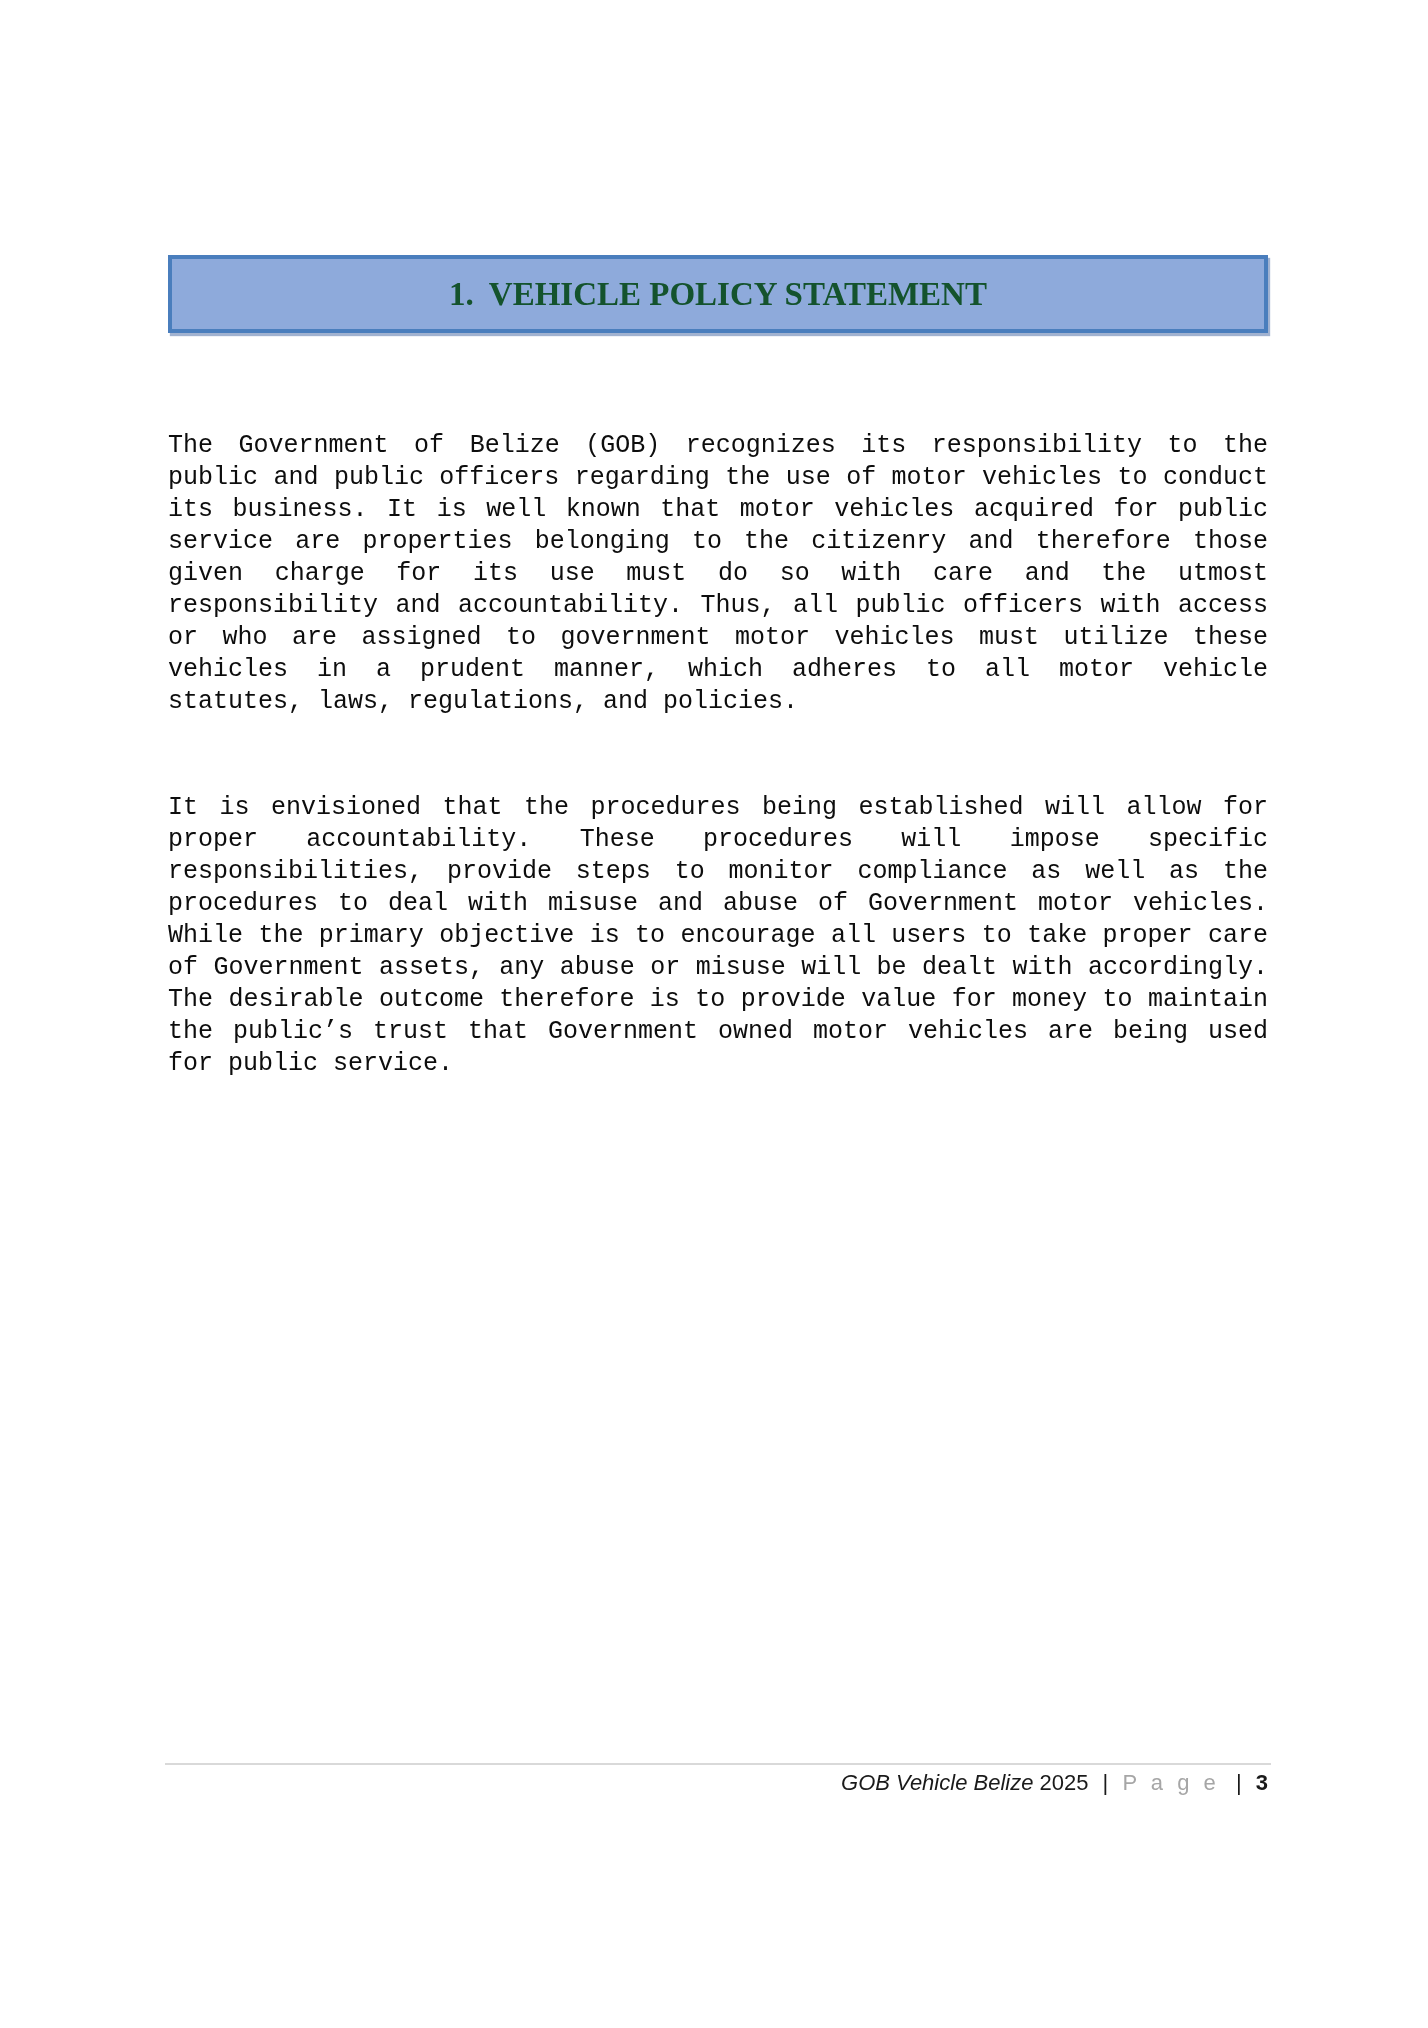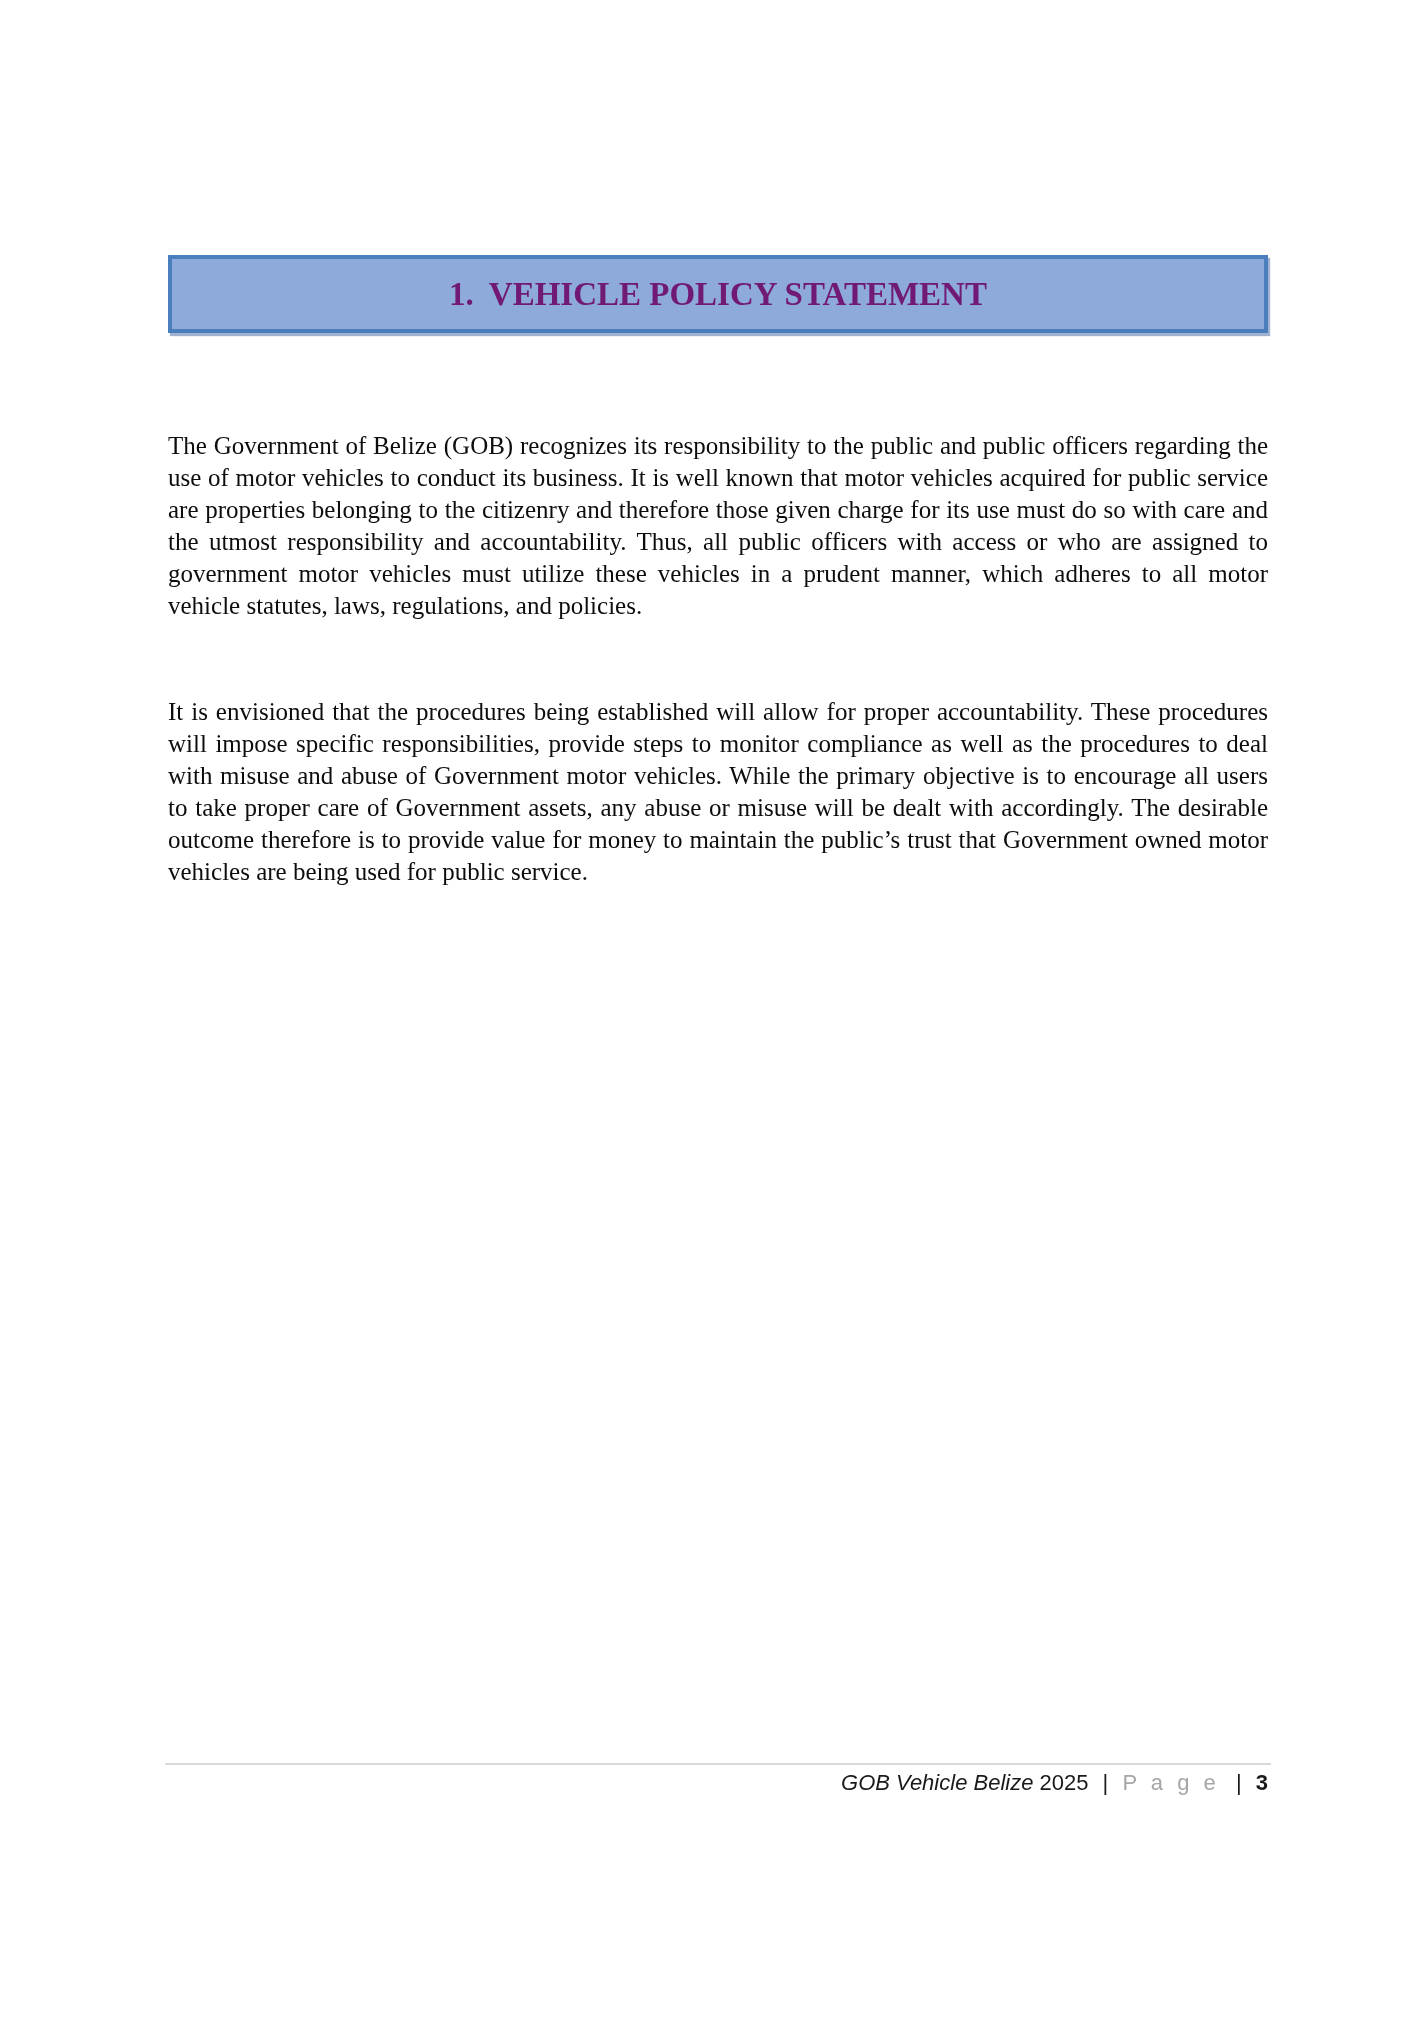--- a/index.html
+++ b/index.html
@@ -26,31 +26,32 @@
     background: #8EAADB;
     border: 4px solid #4A7EBD;
     box-shadow: 2px 3px 1px rgba(47, 84, 150, 0.45);
     display: flex;
     align-items: center;
     justify-content: center;
   }
   .heading-text {
     font-size: 33px;
     font-weight: bold;
-    color: #701a75;
+    color: #14532d;
     white-space: nowrap;
   }
   .heading-number {
     margin-right: 15px;
   }
   .content {
     position: absolute;
     left: 168px;
     top: 0;
     width: 1100px;
+    font-family: Liberation Mono, monospace;
   }
   .content p {
     font-size: 25px;
     line-height: 32px;
     text-align: justify;
     color: #0d0d0d;
   }
   .para-1 {
     margin: 430px 0 74px 0;
   }

